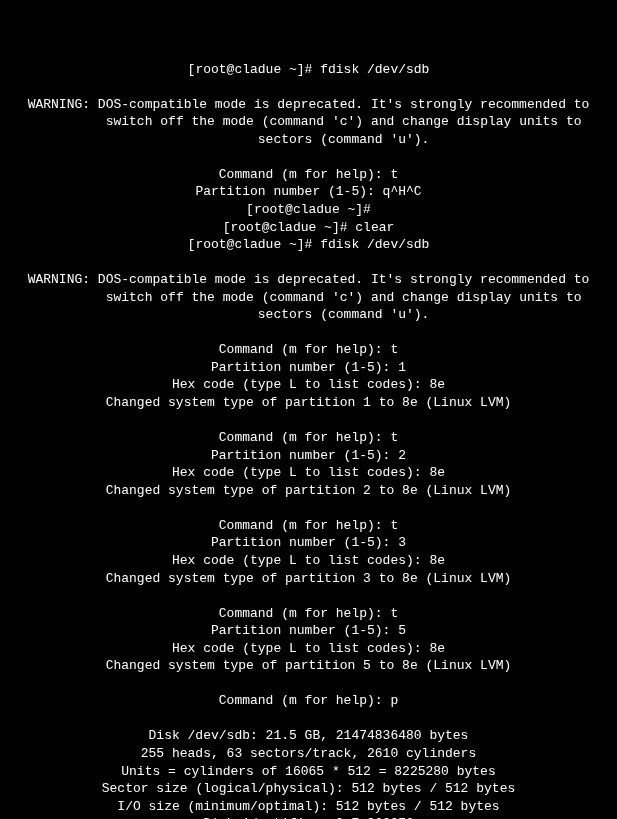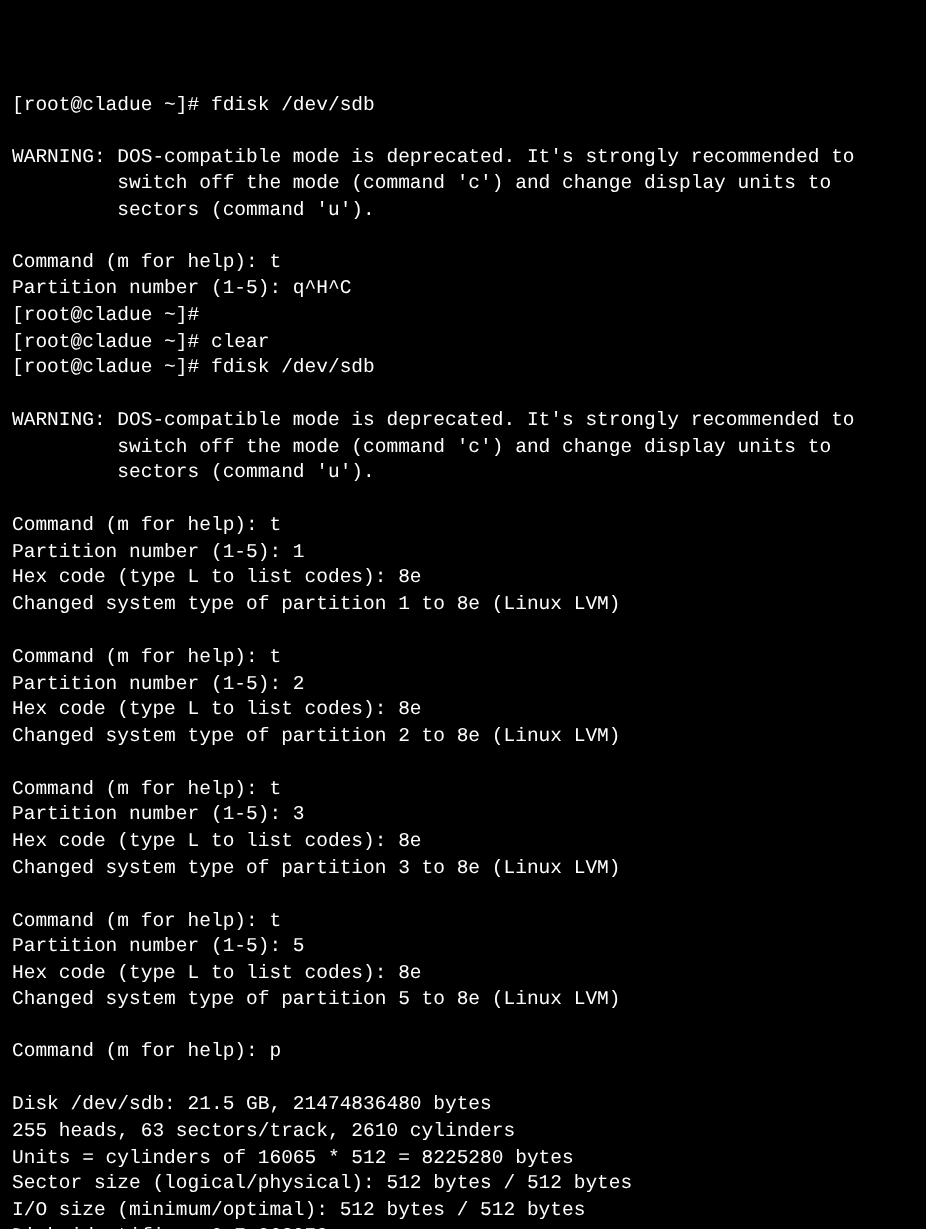--- a/index.html
+++ b/index.html
@@ -5,21 +5,21 @@
   body {
     background: #000;
     color: #fff;
     font-family: "Consolas", "Courier New", monospace;
     font-size: 13px;
     line-height: 1.35;
     margin: 0;
     padding: 8px;
     white-space: pre;
   }
-  .line { display: block; }
+  .line { display: block; text-align: center; }
 </style>
 </head>
 <body>
 
 
 <div id="terminal"><span class="line">[root@cladue ~]# fdisk /dev/sdb</span><span class="line">&nbsp;</span><span class="line">WARNING: DOS-compatible mode is deprecated. It's strongly recommended to</span><span class="line">         switch off the mode (command 'c') and change display units to</span><span class="line">         sectors (command 'u').</span><span class="line">&nbsp;</span><span class="line">Command (m for help): t</span><span class="line">Partition number (1-5): q^H^C</span><span class="line">[root@cladue ~]#</span><span class="line">[root@cladue ~]# clear</span><span class="line">[root@cladue ~]# fdisk /dev/sdb</span><span class="line">&nbsp;</span><span class="line">WARNING: DOS-compatible mode is deprecated. It's strongly recommended to</span><span class="line">         switch off the mode (command 'c') and change display units to</span><span class="line">         sectors (command 'u').</span><span class="line">&nbsp;</span><span class="line">Command (m for help): t</span><span class="line">Partition number (1-5): 1</span><span class="line">Hex code (type L to list codes): 8e</span><span class="line">Changed system type of partition 1 to 8e (Linux LVM)</span><span class="line">&nbsp;</span><span class="line">Command (m for help): t</span><span class="line">Partition number (1-5): 2</span><span class="line">Hex code (type L to list codes): 8e</span><span class="line">Changed system type of partition 2 to 8e (Linux LVM)</span><span class="line">&nbsp;</span><span class="line">Command (m for help): t</span><span class="line">Partition number (1-5): 3</span><span class="line">Hex code (type L to list codes): 8e</span><span class="line">Changed system type of partition 3 to 8e (Linux LVM)</span><span class="line">&nbsp;</span><span class="line">Command (m for help): t</span><span class="line">Partition number (1-5): 5</span><span class="line">Hex code (type L to list codes): 8e</span><span class="line">Changed system type of partition 5 to 8e (Linux LVM)</span><span class="line">&nbsp;</span><span class="line">Command (m for help): p</span><span class="line">&nbsp;</span><span class="line">Disk /dev/sdb: 21.5 GB, 21474836480 bytes</span><span class="line">255 heads, 63 sectors/track, 2610 cylinders</span><span class="line">Units = cylinders of 16065 * 512 = 8225280 bytes</span><span class="line">Sector size (logical/physical): 512 bytes / 512 bytes</span><span class="line">I/O size (minimum/optimal): 512 bytes / 512 bytes</span><span class="line">Disk identifier: 0x7c863972</span></div>
 
 
 
 </body></html>

